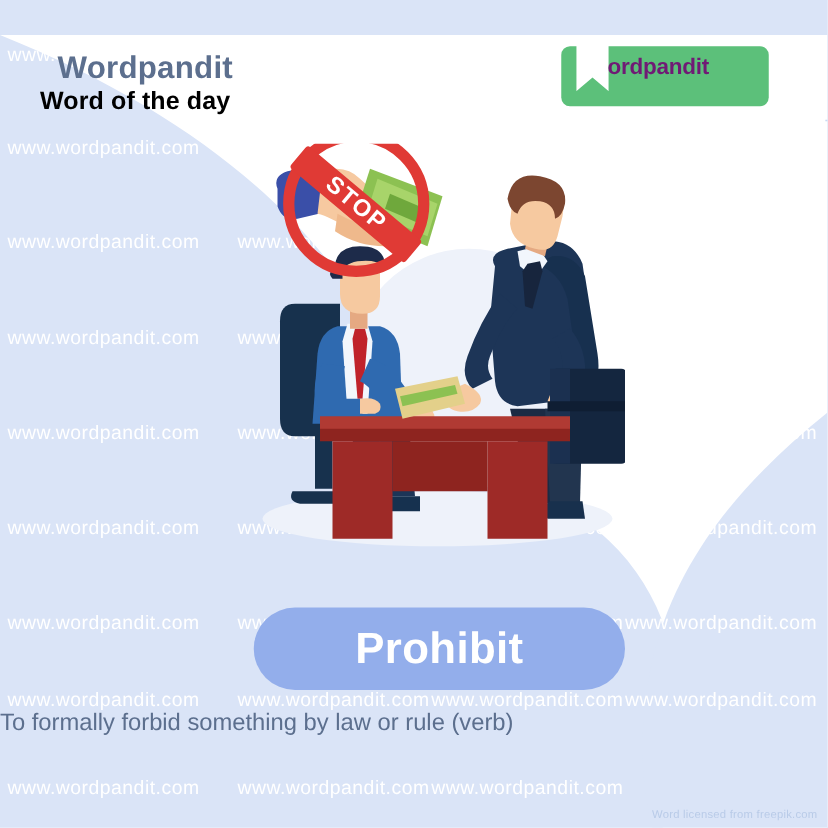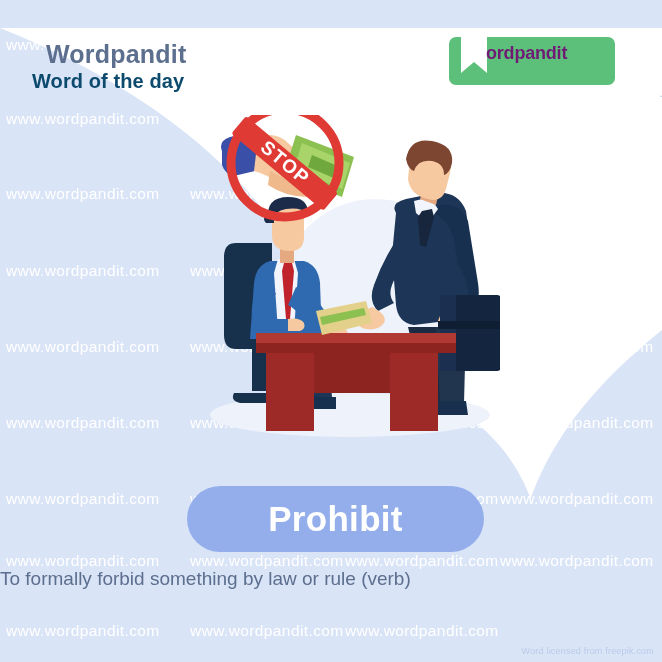--- a/index.html
+++ b/index.html
@@ -35,21 +35,21 @@
     font-family:"Liberation Sans","DejaVu Sans",sans-serif;
   }
   
   .header-title{
     position:absolute;left:46px;top:40px;
     font-size:25px;font-weight:bold;color:#5c6f8e;
     letter-spacing:.2px;
   }
   .header-sub{
     position:absolute;left:32px;top:70px;
-    font-size:20px;font-weight:bold;color:#0c4a6e;
+    font-size:20px;font-weight:bold;color:#000000;
     letter-spacing:.1px;
   }
   
   .logo{
     position:absolute;left:449px;top:37px;
     width:166px;height:48px;
     background:#5cc07a;border-radius:7px;
   }
   .logo-mark{
     position:absolute;left:12px;top:-6px;width:26px;height:42px;
@@ -58,21 +58,21 @@
     position:absolute;left:37px;top:6px;
     font-size:18px;font-weight:bold;color:#701a75;letter-spacing:-.2px;
     font-family:"Liberation Sans","DejaVu Sans",sans-serif;
   }
   
   .illus{
     position:absolute;left:200px;top:115px;width:300px;height:330px;
   }
   
   .word-pill{
-    position:absolute;left:187px;top:486px;width:297px;height:66px;
+    position:absolute;left:203px;top:486px;width:297px;height:66px;
     background:#93aeeb;border-radius:33px;
     display:flex;align-items:center;justify-content:center;
   }
   .word-pill span{
     font-size:35px;font-weight:bold;color:#ffffff;letter-spacing:.3px;
   }
   
   .definition{
     position:absolute;left:0;top:568px;width:662px;
     font-size:19px;color:#5c6f8e;

